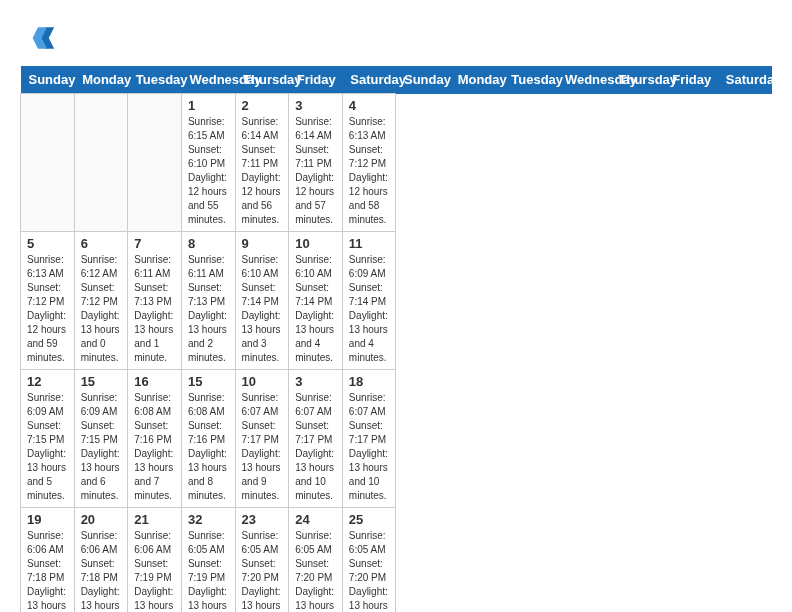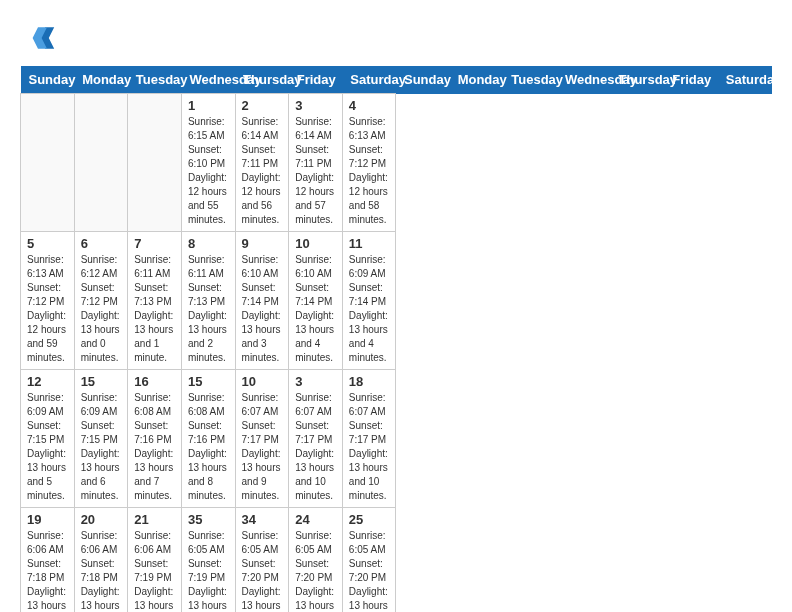--- a/index.html
+++ b/index.html
@@ -283,28 +283,28 @@
 and 12 minutes.</div>
         </td>
         <td>
           <div class="day-num">21</div>
           <div class="cell-info" style="white-space: pre-line;">Sunrise: 6:06 AM
 Sunset: 7:19 PM
 Daylight: 13 hours
 and 13 minutes.</div>
         </td>
         <td>
-          <div class="day-num">35</div>
+          <div class="day-num">32</div>
           <div class="cell-info" style="white-space: pre-line;">Sunrise: 6:05 AM
 Sunset: 7:19 PM
 Daylight: 13 hours
 and 13 minutes.</div>
         </td>
         <td>
-          <div class="day-num">34</div>
+          <div class="day-num">23</div>
           <div class="cell-info" style="white-space: pre-line;">Sunrise: 6:05 AM
 Sunset: 7:20 PM
 Daylight: 13 hours
 and 14 minutes.</div>
         </td>
         <td>
           <div class="day-num">24</div>
           <div class="cell-info" style="white-space: pre-line;">Sunrise: 6:05 AM
 Sunset: 7:20 PM
 Daylight: 13 hours

